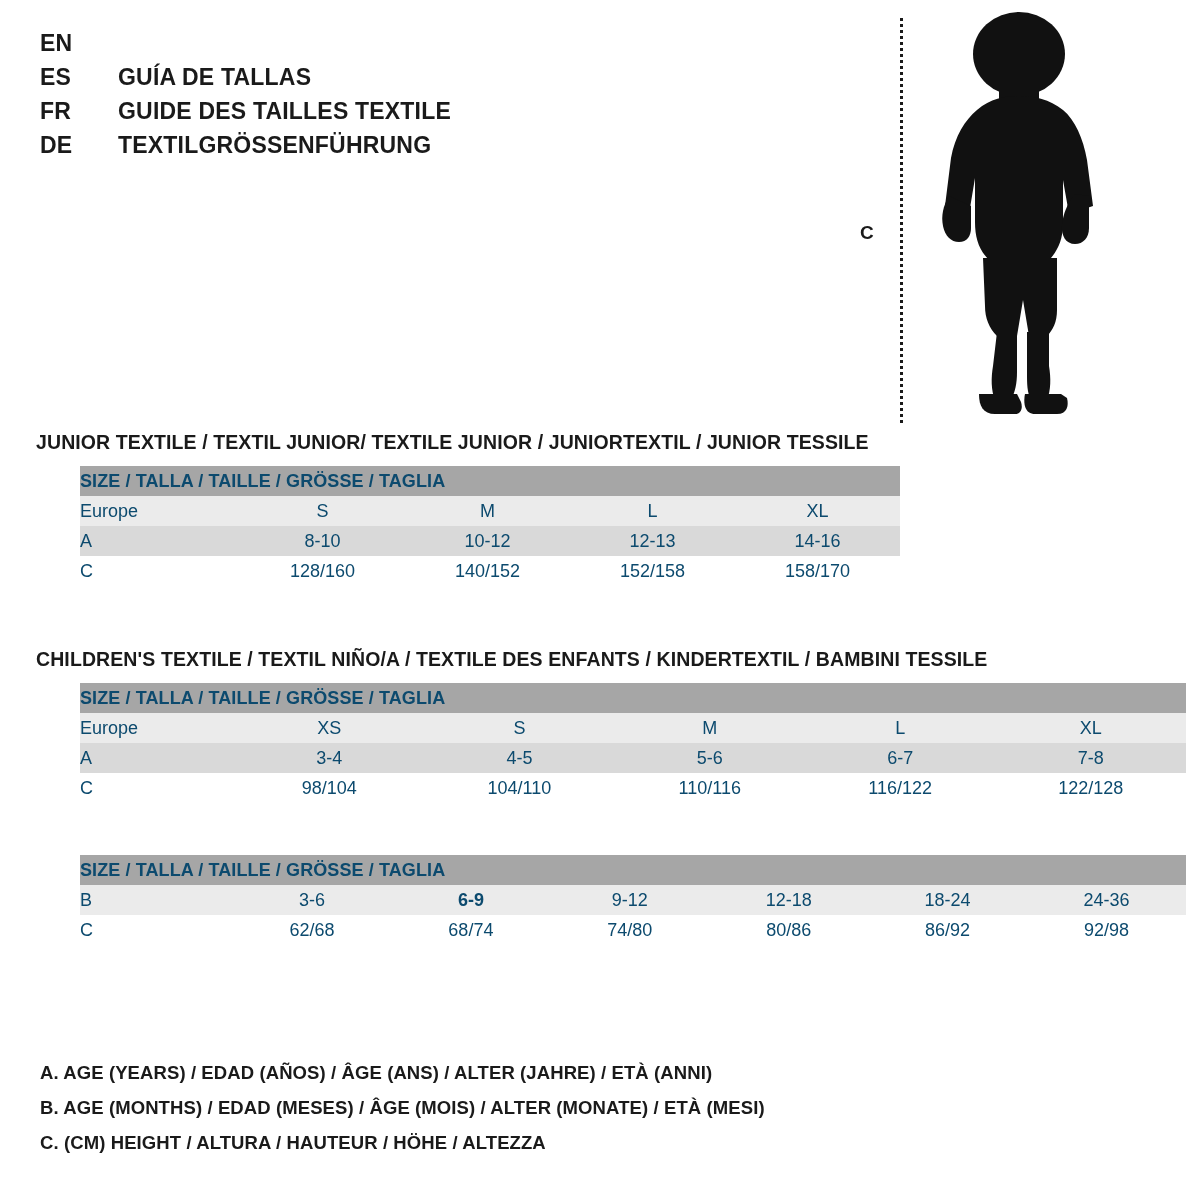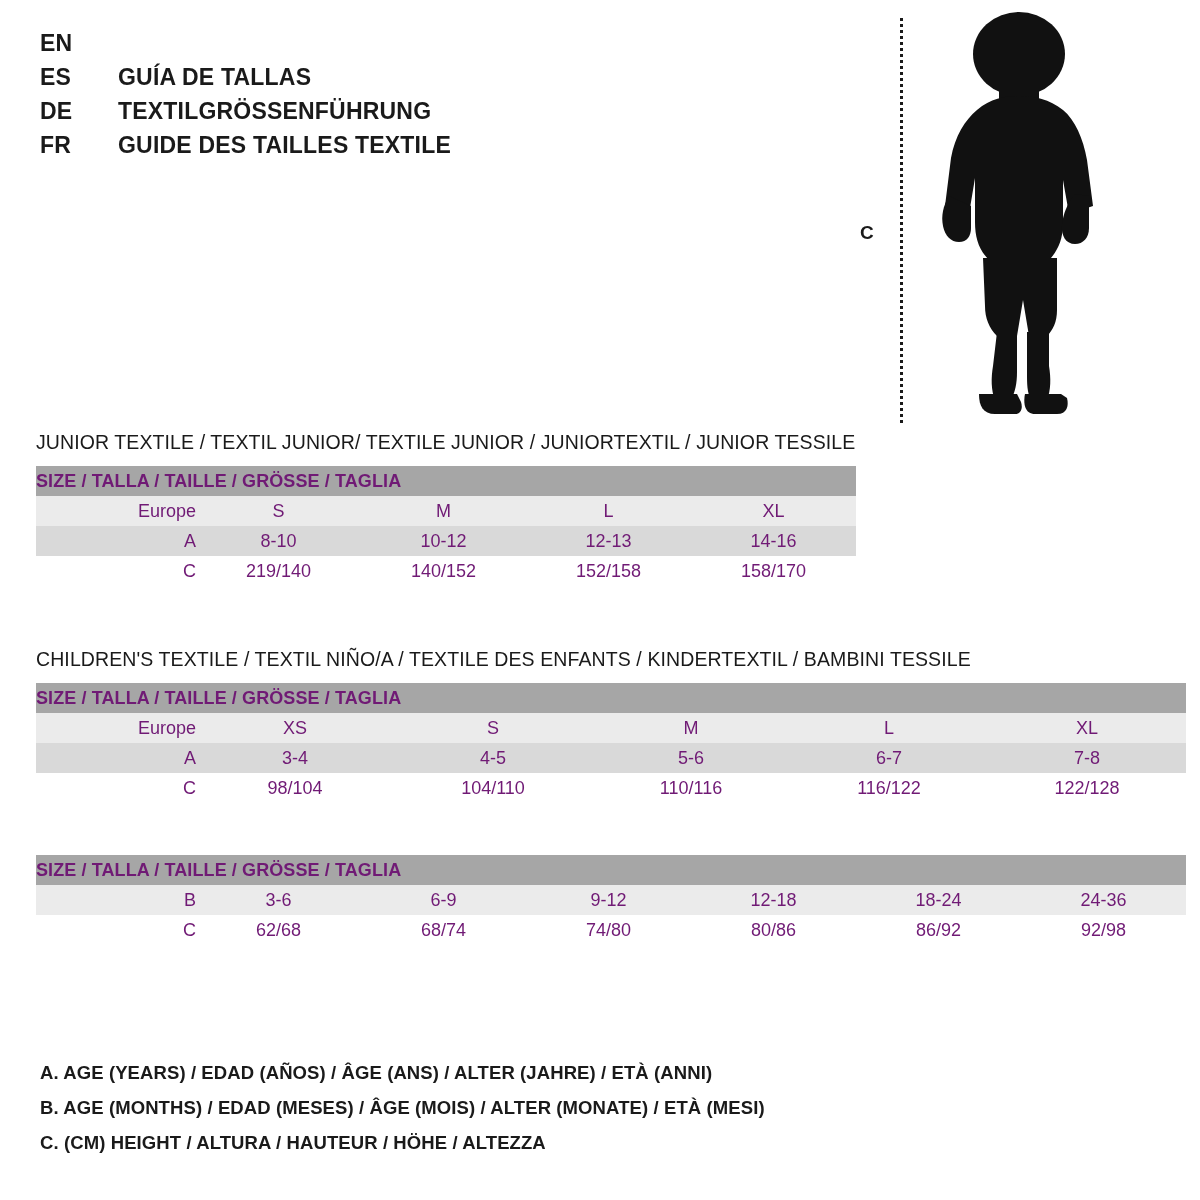--- a/index.html
+++ b/index.html
@@ -77,54 +77,55 @@
   }
 
   
   .section {
     position: absolute;
     left: 36px;
     width: 1150px;
   }
   .section-heading {
     font-size: 19.5px;
-    font-weight: 400;
+    font-weight: 700;
     letter-spacing: 0.1px;
     color: #1a1a1a;
     text-transform: uppercase;
     line-height: 1.45;
     margin-bottom: 10px;
   }
 
   
   table.size-table {
     border-collapse: collapse;
     font-size: 18px;
-    color: #701a75;
+    color: #0c4a6e;
+    margin-left: 44px;
   }
   table.size-table td {
     padding: 0;
     height: 30px;
     vertical-align: middle;
   }
   .hdr-row td {
     background: #a6a6a6;
     font-weight: 700;
     font-size: 18px;
     letter-spacing: 0.1px;
     text-transform: uppercase;
     padding-left: 8px;
     height: 31px;
   }
   .row-light td { background: #ebebeb; }
   .row-dark td  { background: #d9d9d9; }
   .row-white td { background: #ffffff; }
   .cell-label {
     padding-left: 8px;
-    text-align: right;
+    text-align: left;
     font-weight: 400;
   }
   .cell-val {
     text-align: center;
     font-weight: 400;
   }
 
   
   .legend {
     position: absolute;
@@ -146,26 +147,26 @@
 
 <div class="title-block">
   <div class="title-row">
     <span class="title-lang">EN</span>
   </div>
   <div class="title-row">
     <span class="title-lang">ES</span>
     <span class="title-text">GUÍA DE TALLAS</span>
   </div>
   <div class="title-row">
+    <span class="title-lang">FR</span>
+    <span class="title-text">GUIDE DES TAILLES TEXTILE</span>
+  </div>
+  <div class="title-row">
     <span class="title-lang">DE</span>
     <span class="title-text">TEXTILGRÖSSENFÜHRUNG</span>
-  </div>
-  <div class="title-row">
-    <span class="title-lang">FR</span>
-    <span class="title-text">GUIDE DES TAILLES TEXTILE</span>
   </div>
 </div>
 
 <div class="figure-wrap">
   <div class="figure-label">C</div>
   <div class="figure-dashline"></div>
   <svg class="figure-svg" width="200" height="415" viewBox="0 0 200 415">
     <g fill="#111111">
 
       <ellipse cx="102" cy="44" rx="46" ry="42"></ellipse>
@@ -219,21 +220,21 @@
     </tr>
     <tr class="row-dark">
       <td class="cell-label">A</td>
       <td class="cell-val">8-10</td>
       <td class="cell-val">10-12</td>
       <td class="cell-val">12-13</td>
       <td class="cell-val">14-16</td>
     </tr>
     <tr class="row-white">
       <td class="cell-label">C</td>
-      <td class="cell-val">219/140</td>
+      <td class="cell-val">128/160</td>
       <td class="cell-val">140/152</td>
       <td class="cell-val">152/158</td>
       <td class="cell-val">158/170</td>
     </tr>
   </tbody>
     </table>
 </div>
 
 <div class="section" style="top:645px;">
   <div class="section-heading">CHILDREN'S TEXTILE / TEXTIL NIÑO/A / TEXTILE DES ENFANTS / KINDERTEXTIL / BAMBINI TESSILE</div>
@@ -272,21 +273,21 @@
 
 <div class="section" style="top:855px;">
   <table class="size-table">
     <tbody>
         <tr class="hdr-row">
       <td colspan="7" style="width:1150px;">SIZE / TALLA / TAILLE / GRÖSSE / TAGLIA</td>
     </tr>
     <tr class="row-light">
       <td class="cell-label" style="width:160px;">B</td>
       <td class="cell-val" style="width:165px;">3-6</td>
-      <td class="cell-val" style="width:165px;">6-9</td>
+      <td class="cell-val" style="width:165px;font-weight:bold;">6-9</td>
       <td class="cell-val" style="width:165px;">9-12</td>
       <td class="cell-val" style="width:165px;">12-18</td>
       <td class="cell-val" style="width:165px;">18-24</td>
       <td class="cell-val" style="width:165px;">24-36</td>
     </tr>
     <tr class="row-white">
       <td class="cell-label">C</td>
       <td class="cell-val">62/68</td>
       <td class="cell-val">68/74</td>
       <td class="cell-val">74/80</td>

